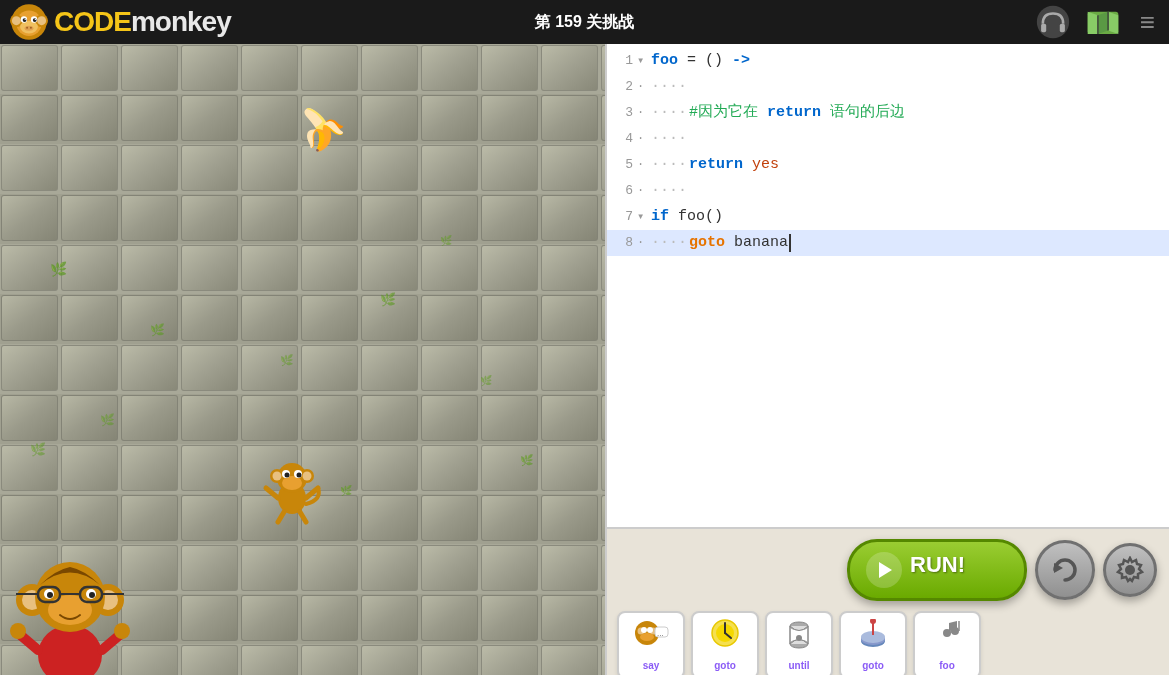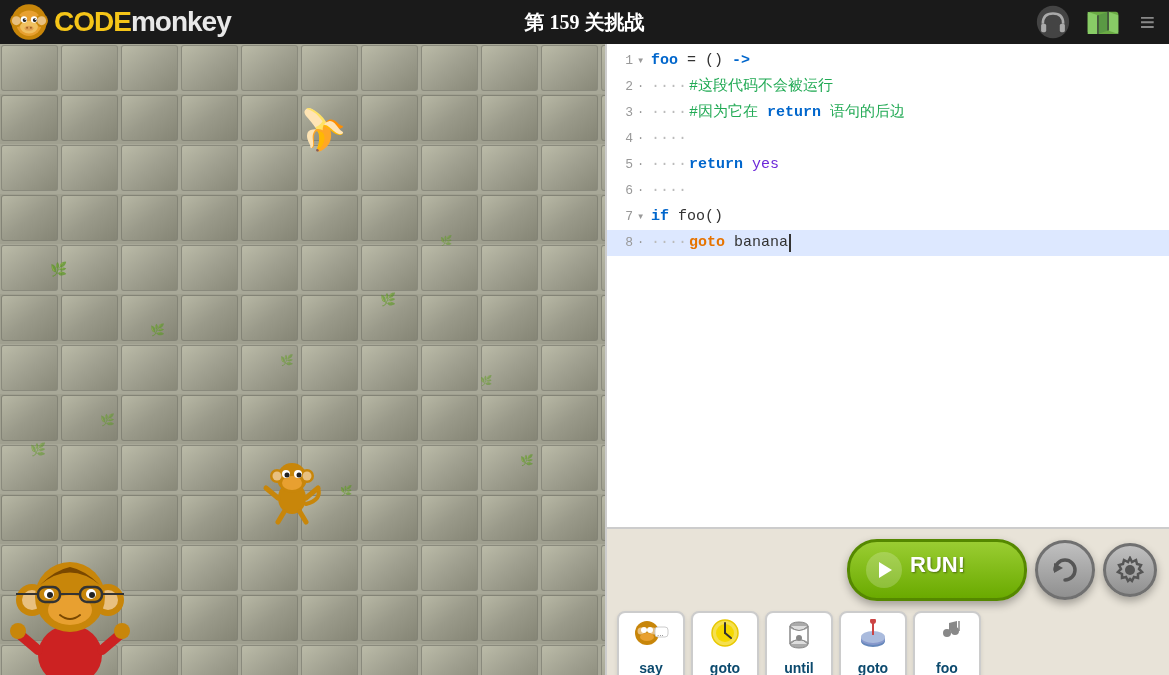--- a/index.html
+++ b/index.html
@@ -39,23 +39,22 @@
       letter-spacing: -1px;
     }
     #logo-text span.code { color: #f5c518; }
     #logo-text span.monkey { color: #e8e8e8; }
 
     #challenge-title {
       position: absolute;
       left: 50%;
       transform: translateX(-50%);
       color: #ffffff;
-      font-size: 20px;
+      font-size: 16px;
       font-weight: bold;
-      font-family: Liberation Serif, serif;
     }
 
     #topbar-right {
       margin-left: auto;
       display: flex;
       align-items: center;
       gap: 16px;
     }
     .topbar-icon {
       width: 34px;
@@ -156,21 +155,21 @@
       font-size: 12px;
       width: 10px;
       flex-shrink: 0;
     }
     .indent {
       color: #bbb;
       margin-right: 2px;
     }
     .kw-blue { color: #0066cc; font-weight: bold; }
     .kw-orange { color: #e67300; font-weight: bold; }
-    .kw-green { color: #6d28d9; }
+    .kw-green { color: #c2410c; }
     .comment { color: #22aa55; }
     .code-text { color: #333; }
     .cursor-line {
       background: #e8e8ff;
     }
 
     #bottom-panel {
       height: 148px;
       background: #e8e3d8;
       display: flex;
@@ -260,22 +259,22 @@
       padding: 6px 10px;
       cursor: pointer;
       min-width: 68px;
       box-shadow: 0 2px 4px rgba(0,0,0,0.1);
     }
     .block-icon {
       font-size: 26px;
       margin-bottom: 2px;
     }
     .block-label {
-      font-size: 14px;
-      color: #0c4a6e;
+      font-size: 10px;
+      color: #8b5cf6;
       font-weight: bold;
     }
   </style>
 </head>
 <body>
 
 <div id="topbar">
   <div id="logo-area">
 
     <svg id="logo-monkey" viewBox="0 0 60 60" xmlns="http://www.w3.org/2000/svg">
@@ -476,21 +475,20 @@
         <span class="code-text">&nbsp;=&nbsp;</span>
         <span class="code-text">()</span>
         <span class="code-text">&nbsp;</span>
         <span class="kw-blue">-&gt;</span>
       </div>
 
       <div class="code-line">
         <span class="line-num">2</span>
         <span class="arrow">·</span>
         <span class="indent">····</span>
-        <span class="comment">#这段代码不会被运行</span>
       </div>
 
       <div class="code-line">
         <span class="line-num">3</span>
         <span class="arrow">·</span>
         <span class="indent">····</span>
         <span class="comment">#因为它在&nbsp;</span>
         <span class="kw-blue">return</span>
         <span class="comment">&nbsp;语句的后边</span>
       </div>

